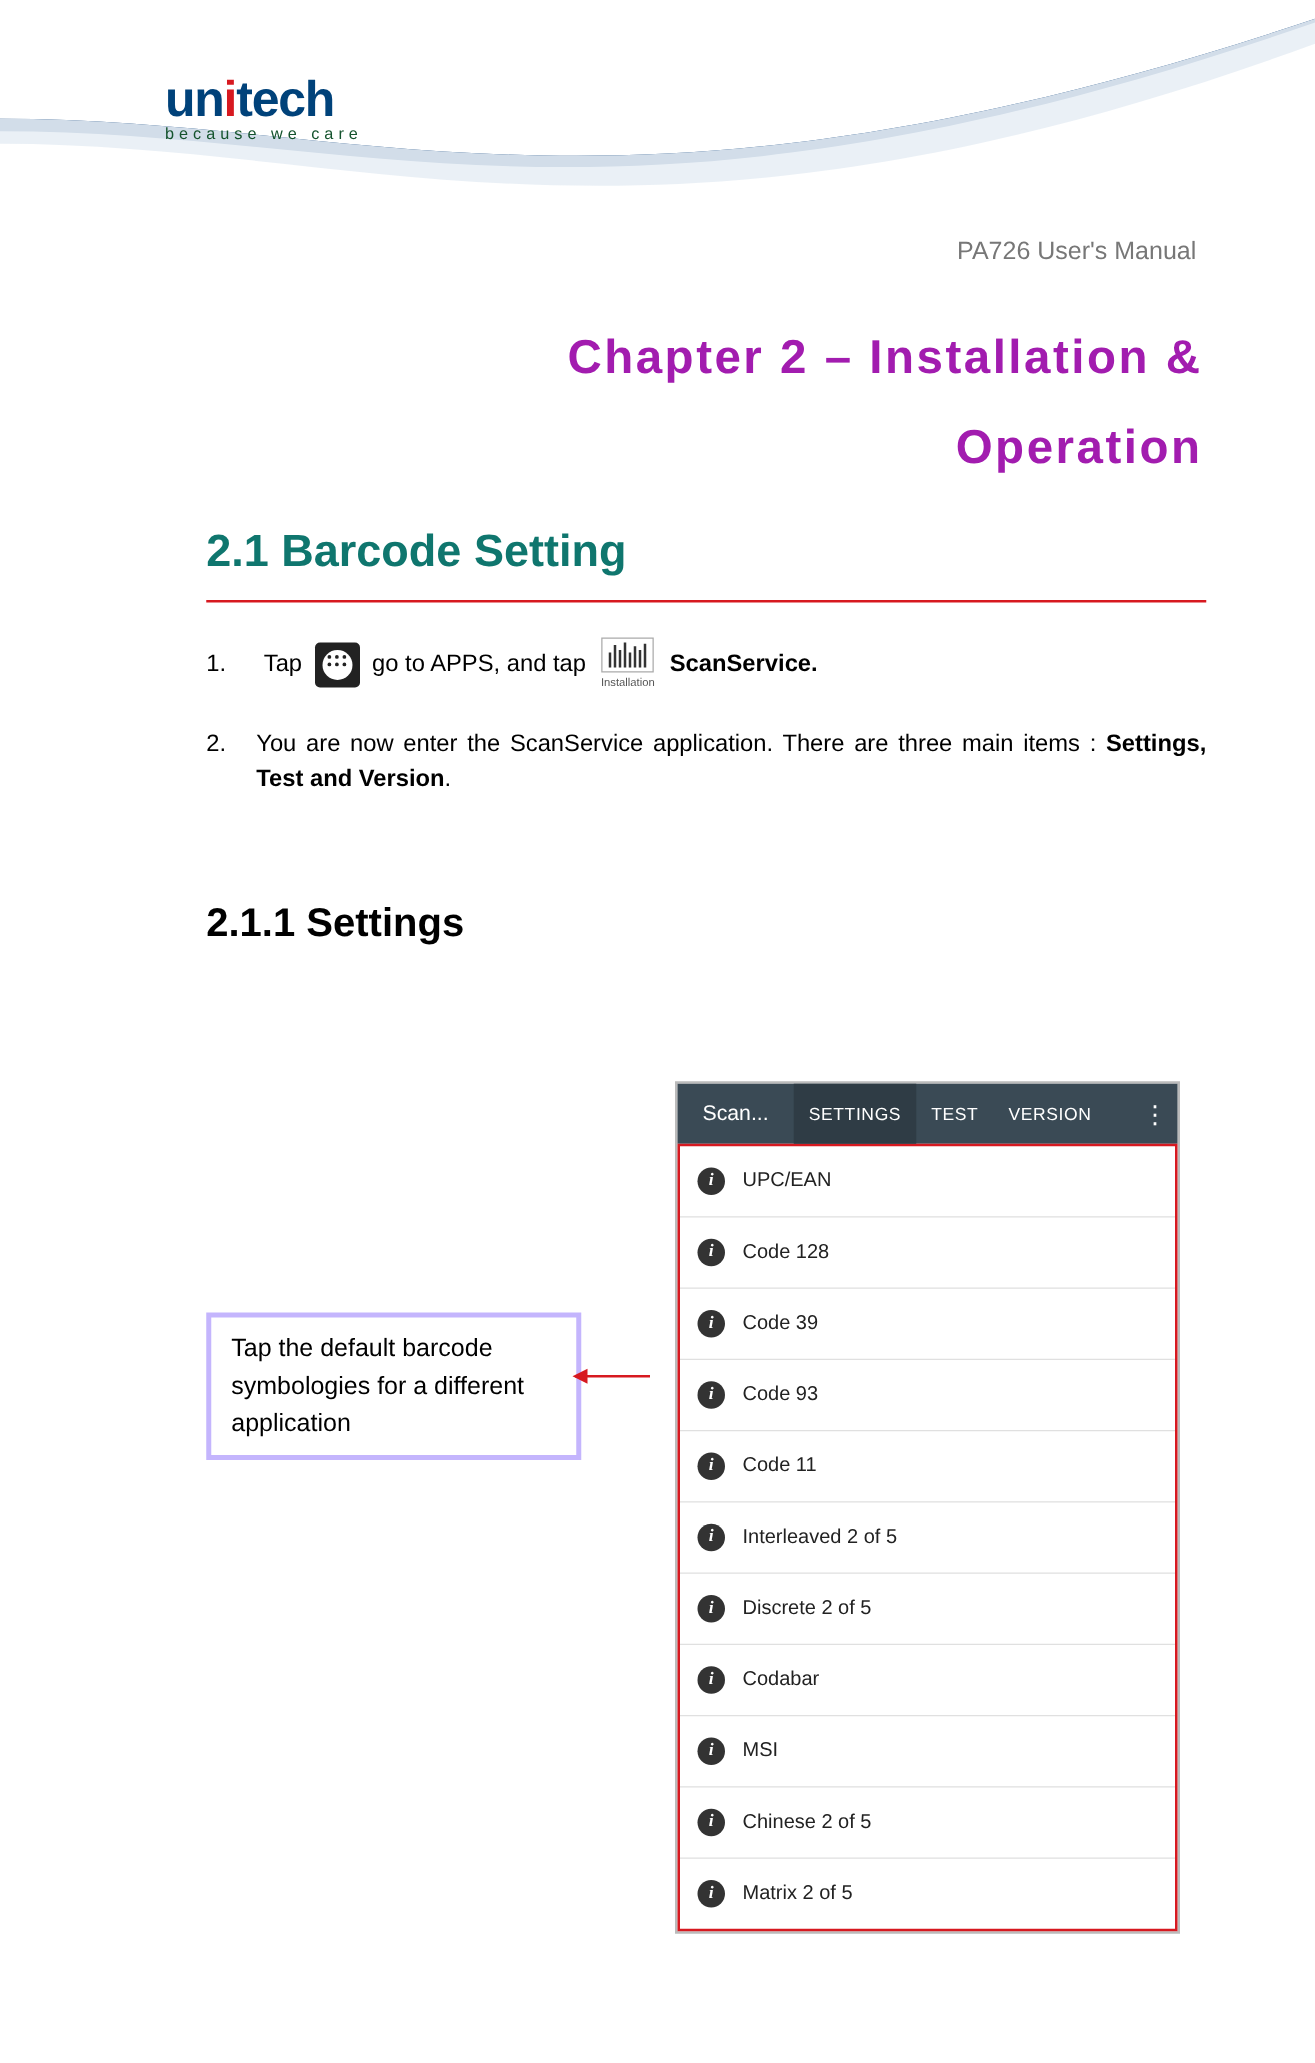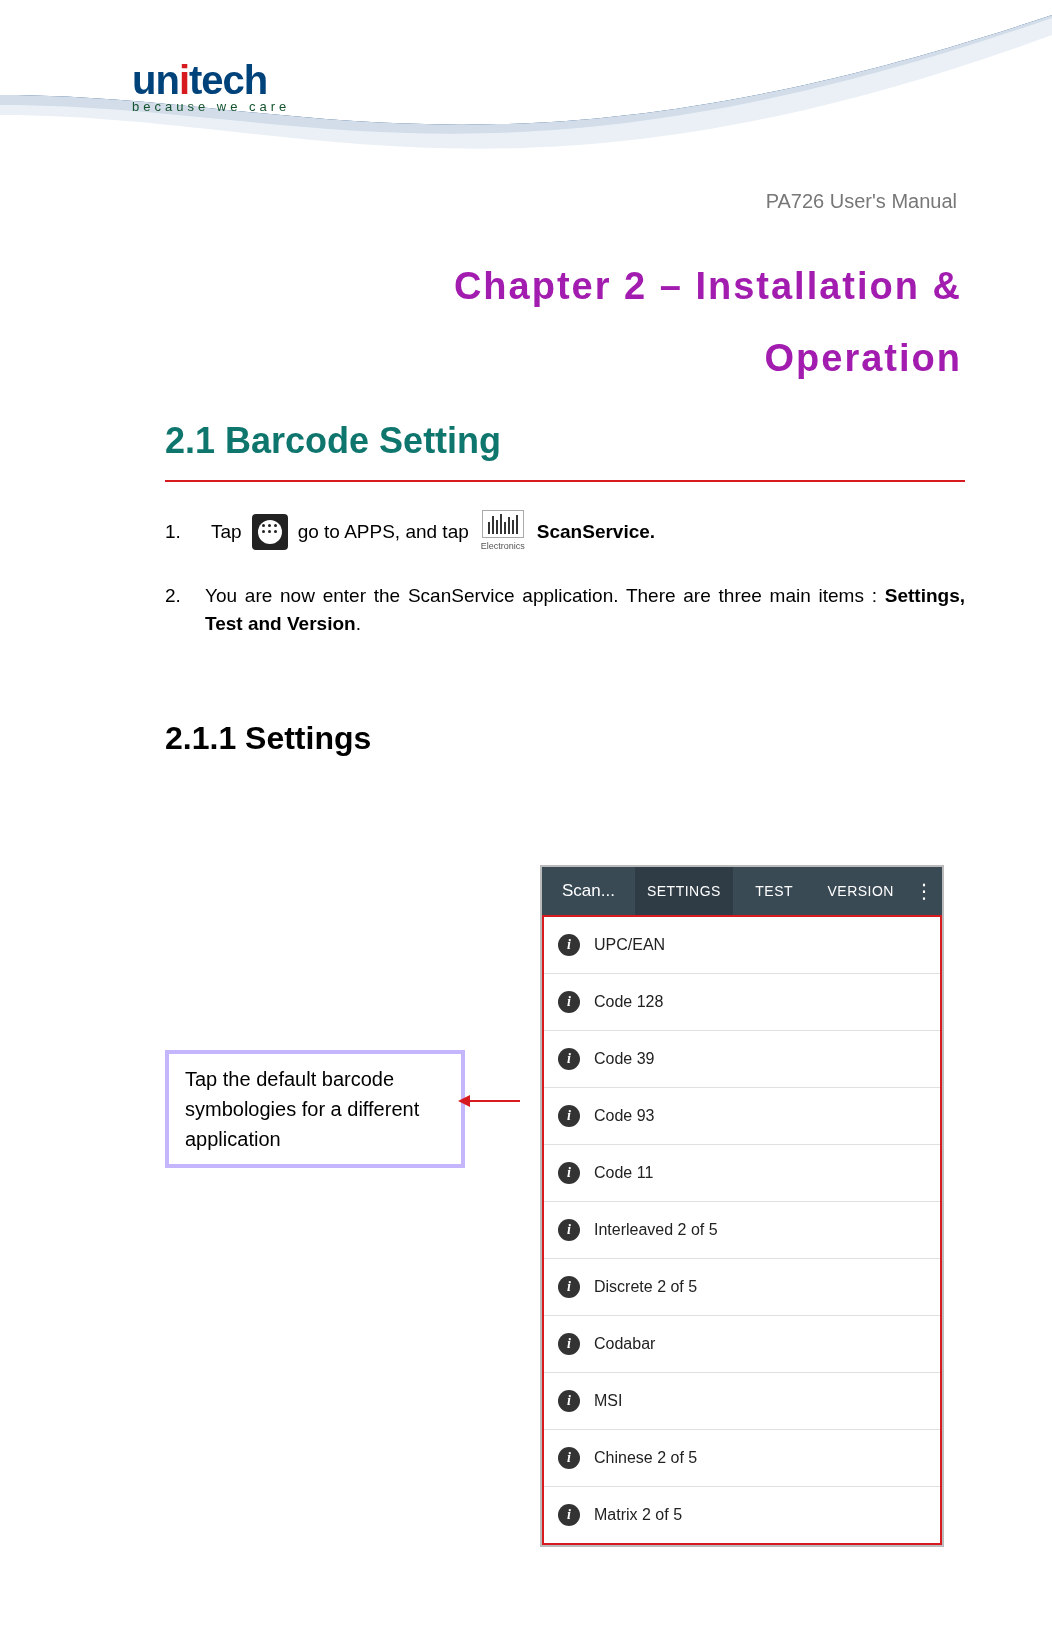--- a/index.html
+++ b/index.html
@@ -223,21 +223,21 @@
     font-size: 15px;
   }
   .phone-topbar .app-name {
     padding: 0 20px;
     font-size: 17px;
     flex: 0 0 auto;
   }
   .phone-tabs {
     display: flex;
     flex: 1;
-    justify-content: space-between;
+    justify-content: flex-start;
   }
   .phone-tab {
     padding: 0 12px;
     height: 48px;
     display: flex;
     align-items: center;
     font-size: 14px;
     letter-spacing: 0.5px;
   }
   .phone-tab.active {
@@ -341,21 +341,21 @@
         <span class="bar">
           <span style="height:60%"></span>
             <span style="height:90%"></span>
             <span style="height:70%"></span>
           <span style="height:100%"></span>
             <span style="height:60%"></span>
             <span style="height:85%"></span>
           <span style="height:70%"></span>
             <span style="height:95%"></span>
         </span>
-        <span class="lbl">Electronics</span>
+        <span class="lbl">Installation</span>
       </span>
       <b>ScanService.</b>
     </div>
     <div class="step-row2">
       <span class="step-num">2.</span>
       <span class="txt">
         <span>You are now enter the ScanService application. There are three main items : </span><b>Settings, Test and Version</b><span>.</span>
       </span>
     </div>
   </div>

